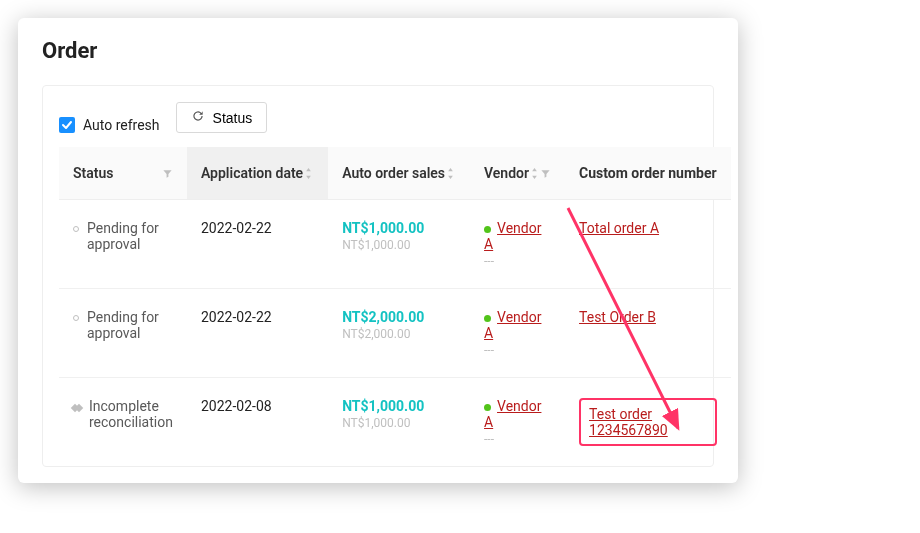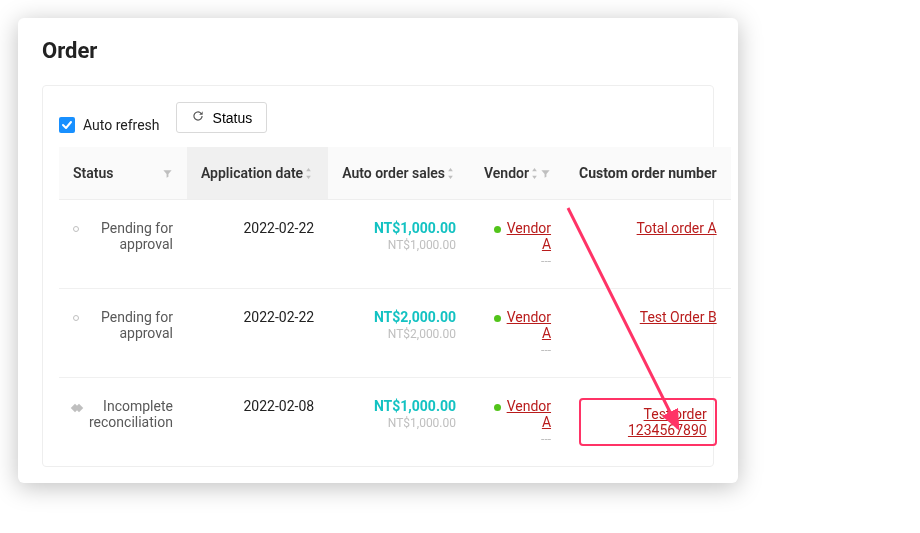--- a/index.html
+++ b/index.html
@@ -89,21 +89,20 @@
     align-items: center;
   }
   thead th .spacer { flex: 1; }
   .icon-filter, .icon-sort { color: #bfbfbf; display: inline-flex; }
   .icon-filter svg, .icon-sort svg { width: 11px; height: 11px; }
   tbody td {
     padding: 20px 14px;
     border-bottom: 1px solid #f0f0f0;
     font-size: 14px;
     vertical-align: top;
-    text-align: right;
   }
   tbody tr:last-child td { border-bottom: none; }
   .status-cell {
     display: flex;
     align-items: flex-start;
     gap: 8px;
     color: #595959;
   }
   .status-dot {
     width: 6px; height: 6px; border-radius: 50%;

